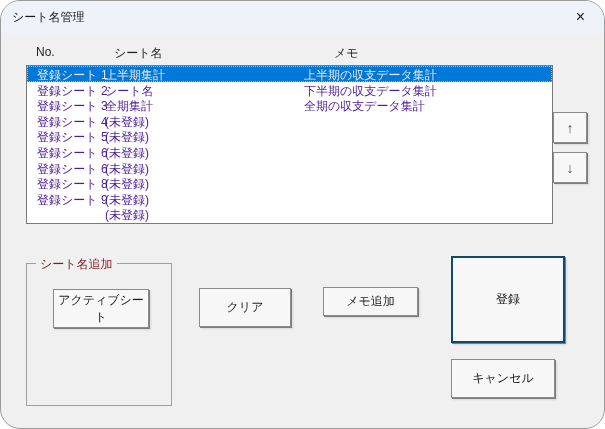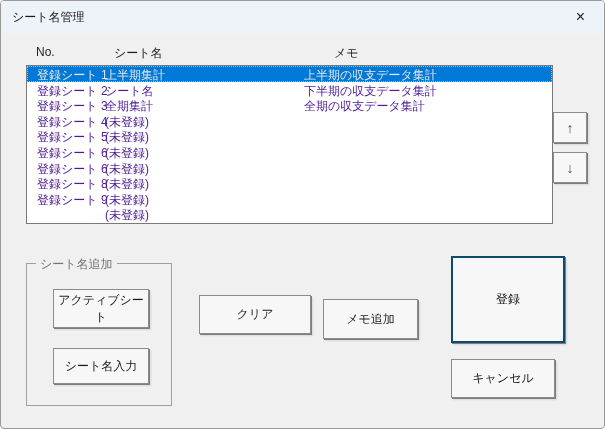--- a/index.html
+++ b/index.html
@@ -1,19 +1,19 @@
 <!DOCTYPE html>
 <html><head>
 <meta charset="utf-8">
 <style>
   html,body { margin:0; padding:0; background:#ffffff; }
   .window {
     position:relative; width:605px; height:429px; box-sizing:border-box;
     font-family:"Liberation Sans","DejaVu Sans",sans-serif;
-    background:#f0f0f0; border:1px solid #9a9a9a; border-radius:4px; overflow:hidden;
+    background:#f0f0f0; border:1px solid #9a9a9a; border-radius:20px; overflow:hidden;
   }
   .titlebar {
     position:absolute; left:0; top:0; right:0; height:32px;
     background:#eef2f9; display:flex; align-items:center;
   }
   .title { padding-left:11px; font-size:12px; color:#1b1b1b; }
   .close-btn {
     position:absolute; right:1px; top:1px; width:45px; height:30px;
     display:flex; align-items:center; justify-content:center;
     font-size:16px; line-height:1; color:#1b1b1b; background:transparent; border:none; padding:0;
@@ -42,32 +42,32 @@
     position:absolute; box-sizing:border-box;
     background:#f7f7f7; border:1px solid #8b8b8b;
     box-shadow:1px 1px 0 0 #7d7d7d, 2px 2px 2px rgba(0,0,0,0.10);
     font-size:12px; color:#1a1a1a; font-family:inherit;
     display:flex; align-items:center; justify-content:center; padding:0; cursor:default;
   }
   #btn-up       { left:552px; top:111px; width:34px; height:31px; font-size:14px; color:#4a4a4a; }
   #btn-down     { left:552px; top:151px; width:34px; height:31px; font-size:14px; color:#4a4a4a; }
   #btn-active   { left:52px;  top:288px; width:96px;  height:39px; }
   #btn-input    { left:52px;  top:347px; width:96px;  height:36px; }
-  #btn-clear    { left:198px; top:287px; width:112px; height:39px;margin-top:7px; }
-  #btn-memo     { left:322px; top:298px; width:95px;  height:40px; }
+  #btn-clear    { left:198px; top:287px; width:92px; height:39px; }
+  #btn-memo     { left:322px; top:286px; width:95px;  height:29px; }
   #btn-register { left:450px; top:255px; width:114px;  height:87px; border:2px solid #0c4a6e; }
   #btn-cancel   { left:450px; top:358px; width:104px;  height:39px; }
 
   .groupbox {
     position:absolute; left:25px; top:262px; width:146px; height:143px;
     border:1px solid #9f9f9f; box-sizing:border-box;
   }
   .groupbox-label {
     position:absolute; top:-8px; left:9px; background:#f0f0f0;
-    padding:0 4px; font-size:12px; color:#737373; white-space:nowrap;
+    padding:0 4px; font-size:12px; color:#7f1d1d; white-space:nowrap;
   }
 </style>
 </head>
 <body>
 
 <div class="window">
 
   <div class="titlebar">
     <span class="title">シート名管理</span>
     <button class="close-btn">×</button>
@@ -129,20 +129,19 @@
     </div>
     </div>
 
   <button class="btn" id="btn-up">↑</button>
   <button class="btn" id="btn-down">↓</button>
 
   <div class="groupbox">
     <span class="groupbox-label">シート名追加</span>
   </div>
   <button class="btn" id="btn-active">アクティブシート</button>
-  <button class="btn" id="btn-input">シート名入力</button>
 
   <button class="btn" id="btn-clear">クリア</button>
   <button class="btn" id="btn-memo">メモ追加</button>
   <button class="btn" id="btn-register">登録</button>
   <button class="btn" id="btn-cancel">キャンセル</button>
 
 </div>
 
 </body></html>

